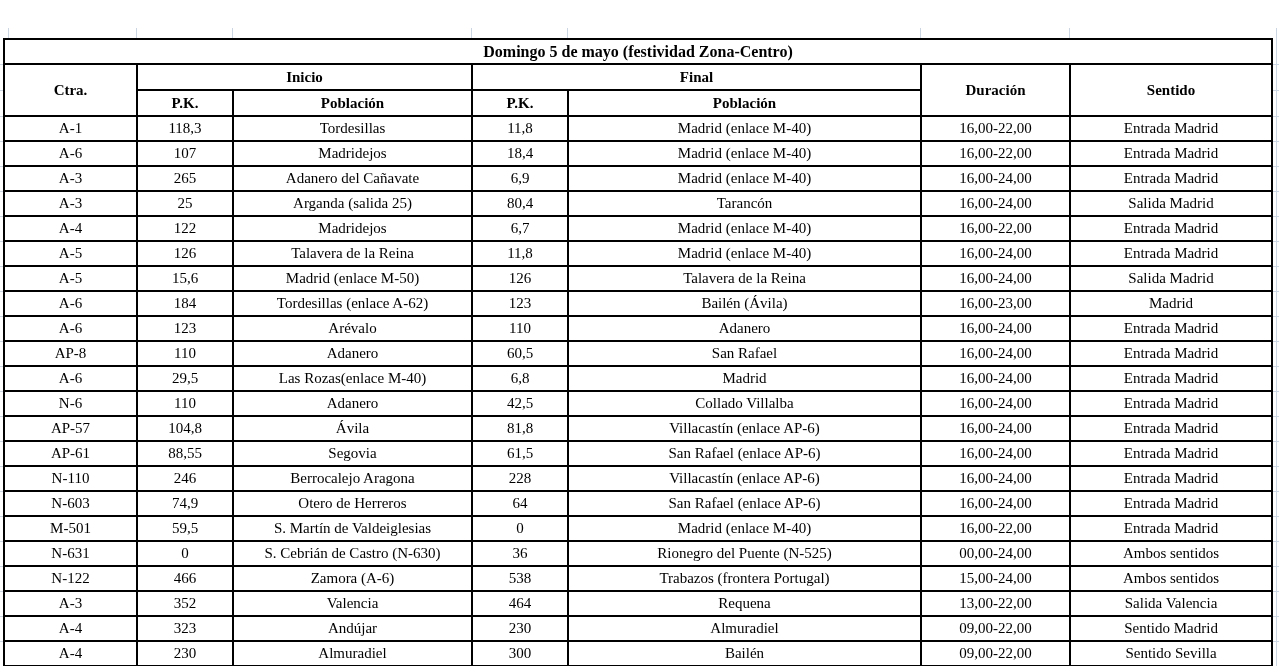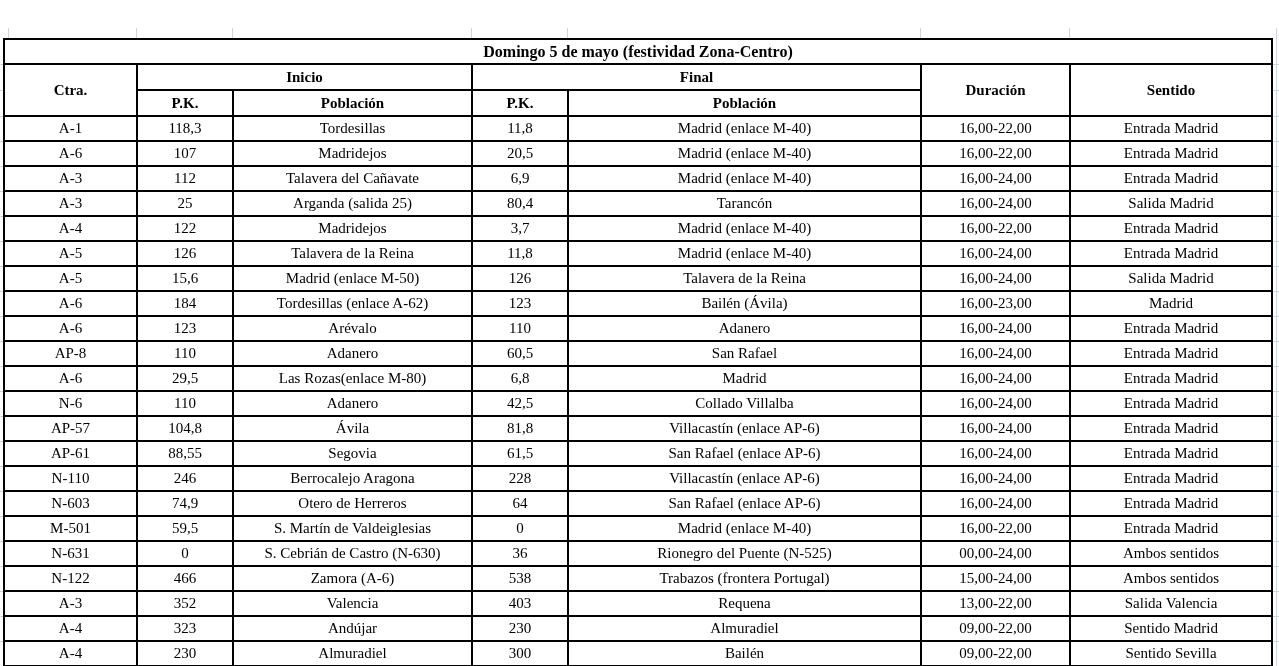--- a/index.html
+++ b/index.html
@@ -125,48 +125,48 @@
       <td>Tordesillas</td>
       <td>11,8</td>
       <td>Madrid (enlace M-40)</td>
       <td>16,00-22,00</td>
       <td>Entrada Madrid</td>
     </tr>
         <tr>
       <td>A-6</td>
       <td>107</td>
       <td>Madridejos</td>
-      <td>20,5</td>
+      <td>18,4</td>
       <td>Madrid (enlace M-40)</td>
       <td>16,00-22,00</td>
       <td>Entrada Madrid</td>
     </tr>
         <tr>
       <td>A-3</td>
-      <td>112</td>
-      <td>Talavera del Cañavate</td>
+      <td>265</td>
+      <td>Adanero del Cañavate</td>
       <td>6,9</td>
       <td>Madrid (enlace M-40)</td>
       <td>16,00-24,00</td>
       <td>Entrada Madrid</td>
     </tr>
         <tr>
       <td>A-3</td>
       <td>25</td>
       <td>Arganda (salida 25)</td>
       <td>80,4</td>
       <td>Tarancón</td>
       <td>16,00-24,00</td>
       <td>Salida Madrid</td>
     </tr>
         <tr>
       <td>A-4</td>
       <td>122</td>
       <td>Madridejos</td>
-      <td>3,7</td>
+      <td>6,7</td>
       <td>Madrid (enlace M-40)</td>
       <td>16,00-22,00</td>
       <td>Entrada Madrid</td>
     </tr>
         <tr>
       <td>A-5</td>
       <td>126</td>
       <td>Talavera de la Reina</td>
       <td>11,8</td>
       <td>Madrid (enlace M-40)</td>
@@ -205,21 +205,21 @@
       <td>110</td>
       <td>Adanero</td>
       <td>60,5</td>
       <td>San Rafael</td>
       <td>16,00-24,00</td>
       <td>Entrada Madrid</td>
     </tr>
         <tr>
       <td>A-6</td>
       <td>29,5</td>
-      <td>Las Rozas(enlace M-80)</td>
+      <td>Las Rozas(enlace M-40)</td>
       <td>6,8</td>
       <td>Madrid</td>
       <td>16,00-24,00</td>
       <td>Entrada Madrid</td>
     </tr>
         <tr>
       <td>N-6</td>
       <td>110</td>
       <td>Adanero</td>
       <td>42,5</td>
@@ -287,21 +287,21 @@
       <td>Zamora (A-6)</td>
       <td>538</td>
       <td>Trabazos (frontera Portugal)</td>
       <td>15,00-24,00</td>
       <td>Ambos sentidos</td>
     </tr>
         <tr>
       <td>A-3</td>
       <td>352</td>
       <td>Valencia</td>
-      <td>403</td>
+      <td>464</td>
       <td>Requena</td>
       <td>13,00-22,00</td>
       <td>Salida Valencia</td>
     </tr>
         <tr>
       <td>A-4</td>
       <td>323</td>
       <td>Andújar</td>
       <td>230</td>
       <td>Almuradiel</td>

